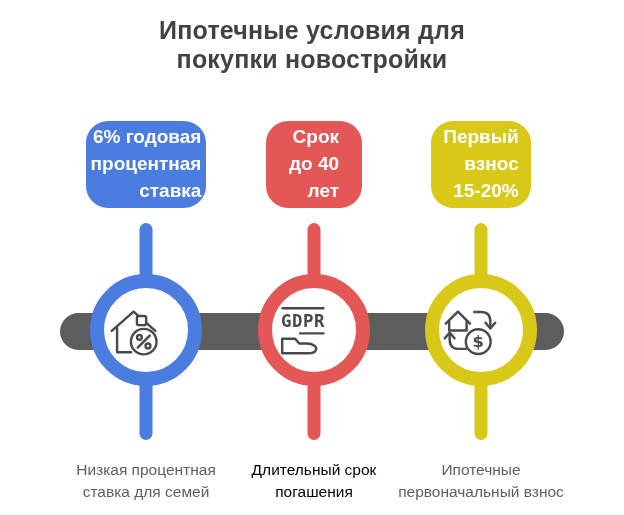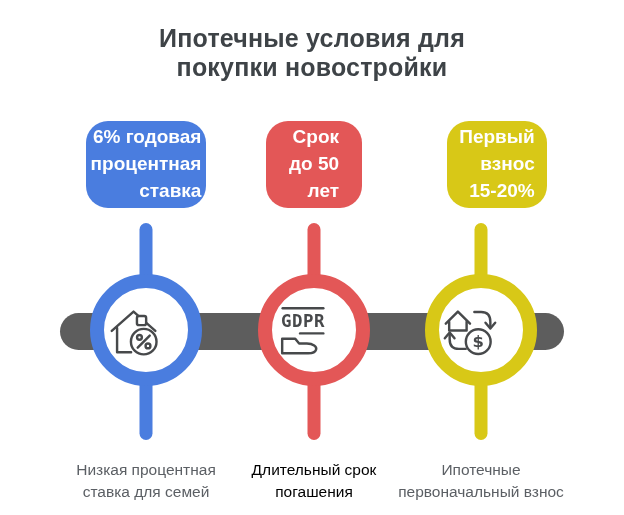--- a/index.html
+++ b/index.html
@@ -6,21 +6,21 @@
   .canvas {
     position: relative;
     width: 624px;
     height: 515px;
     background: #ffffff;
     overflow: hidden;
     font-family: "Liberation Sans", sans-serif;
   }
   .title {
     position: absolute;
-    top: 24px;
+    top: 16px;
     left: 0;
     width: 624px;
     margin: 0;
     text-align: center;
     font-size: 25px;
     line-height: 1.16;
     font-weight: 700;
     white-space: pre-line;
     letter-spacing: 0.2px;
   }
@@ -54,21 +54,21 @@
     justify-content: center;
     text-align: right;
     font-size: 19px;
     font-weight: 700;
     line-height: 1.42;
     white-space: pre-line;
     z-index: 1;
   }
   .col-0 .badge { width: 120px; }
   .col-1 .badge { width: 96px; }
-  .col-2 .badge { width: 100px; margin-left: 16px; }
+  .col-2 .badge { width: 100px; }
   .stem {
     position: absolute;
     left: 50%;
     transform: translateX(-50%);
     width: 13px;
     border-radius: 7px;
     z-index: 1;
   }
   .stem-top { top: 102px; height: 76px; }
   .stem-bottom { top: 252px; height: 67px; }
@@ -125,21 +125,21 @@
         <circle cx="45.4" cy="48.4" r="2.5"></circle>
       </svg>
     </div>
     <div class="stem stem-bottom" style="background: rgb(74, 125, 223);"></div>
     <div class="caption" style="color: rgb(91, 95, 100); text-align: center;">Низкая процентная
 ставка для семей</div>
   </div>
 
   <div class="column col-1">
     <div class="badge" style="background: rgb(227, 87, 87); color: rgb(255, 255, 255);">Срок
-до 50
+до 40
 лет</div>
     <div class="stem stem-top" style="background: rgb(227, 87, 87);"></div>
     <div class="ring" style="border-color: rgb(227, 87, 87);">
       <svg width="62" height="62" viewBox="0 0 64 64" fill="none" stroke="currentColor" stroke-width="2.5" stroke-linecap="round" stroke-linejoin="round" style="color: rgb(71, 73, 75);">
         <line x1="11" y1="9.5" x2="53" y2="9.5"></line>
         <text x="32" y="29" text-anchor="middle" fill="currentColor" stroke="none" font-family="'DejaVu Sans Mono', monospace" font-weight="bold" font-size="18" letter-spacing="0.5">GDPR</text>
         <line x1="29" y1="35.5" x2="53" y2="35.5"></line>
         <path d="M10.5 41 H24 L28 46 H36 C42.5 46 46.5 49 45.5 52.2 C44.7 54.8 41.5 56 37.5 56 H10.5 Z"></path>
       </svg>
     </div>

